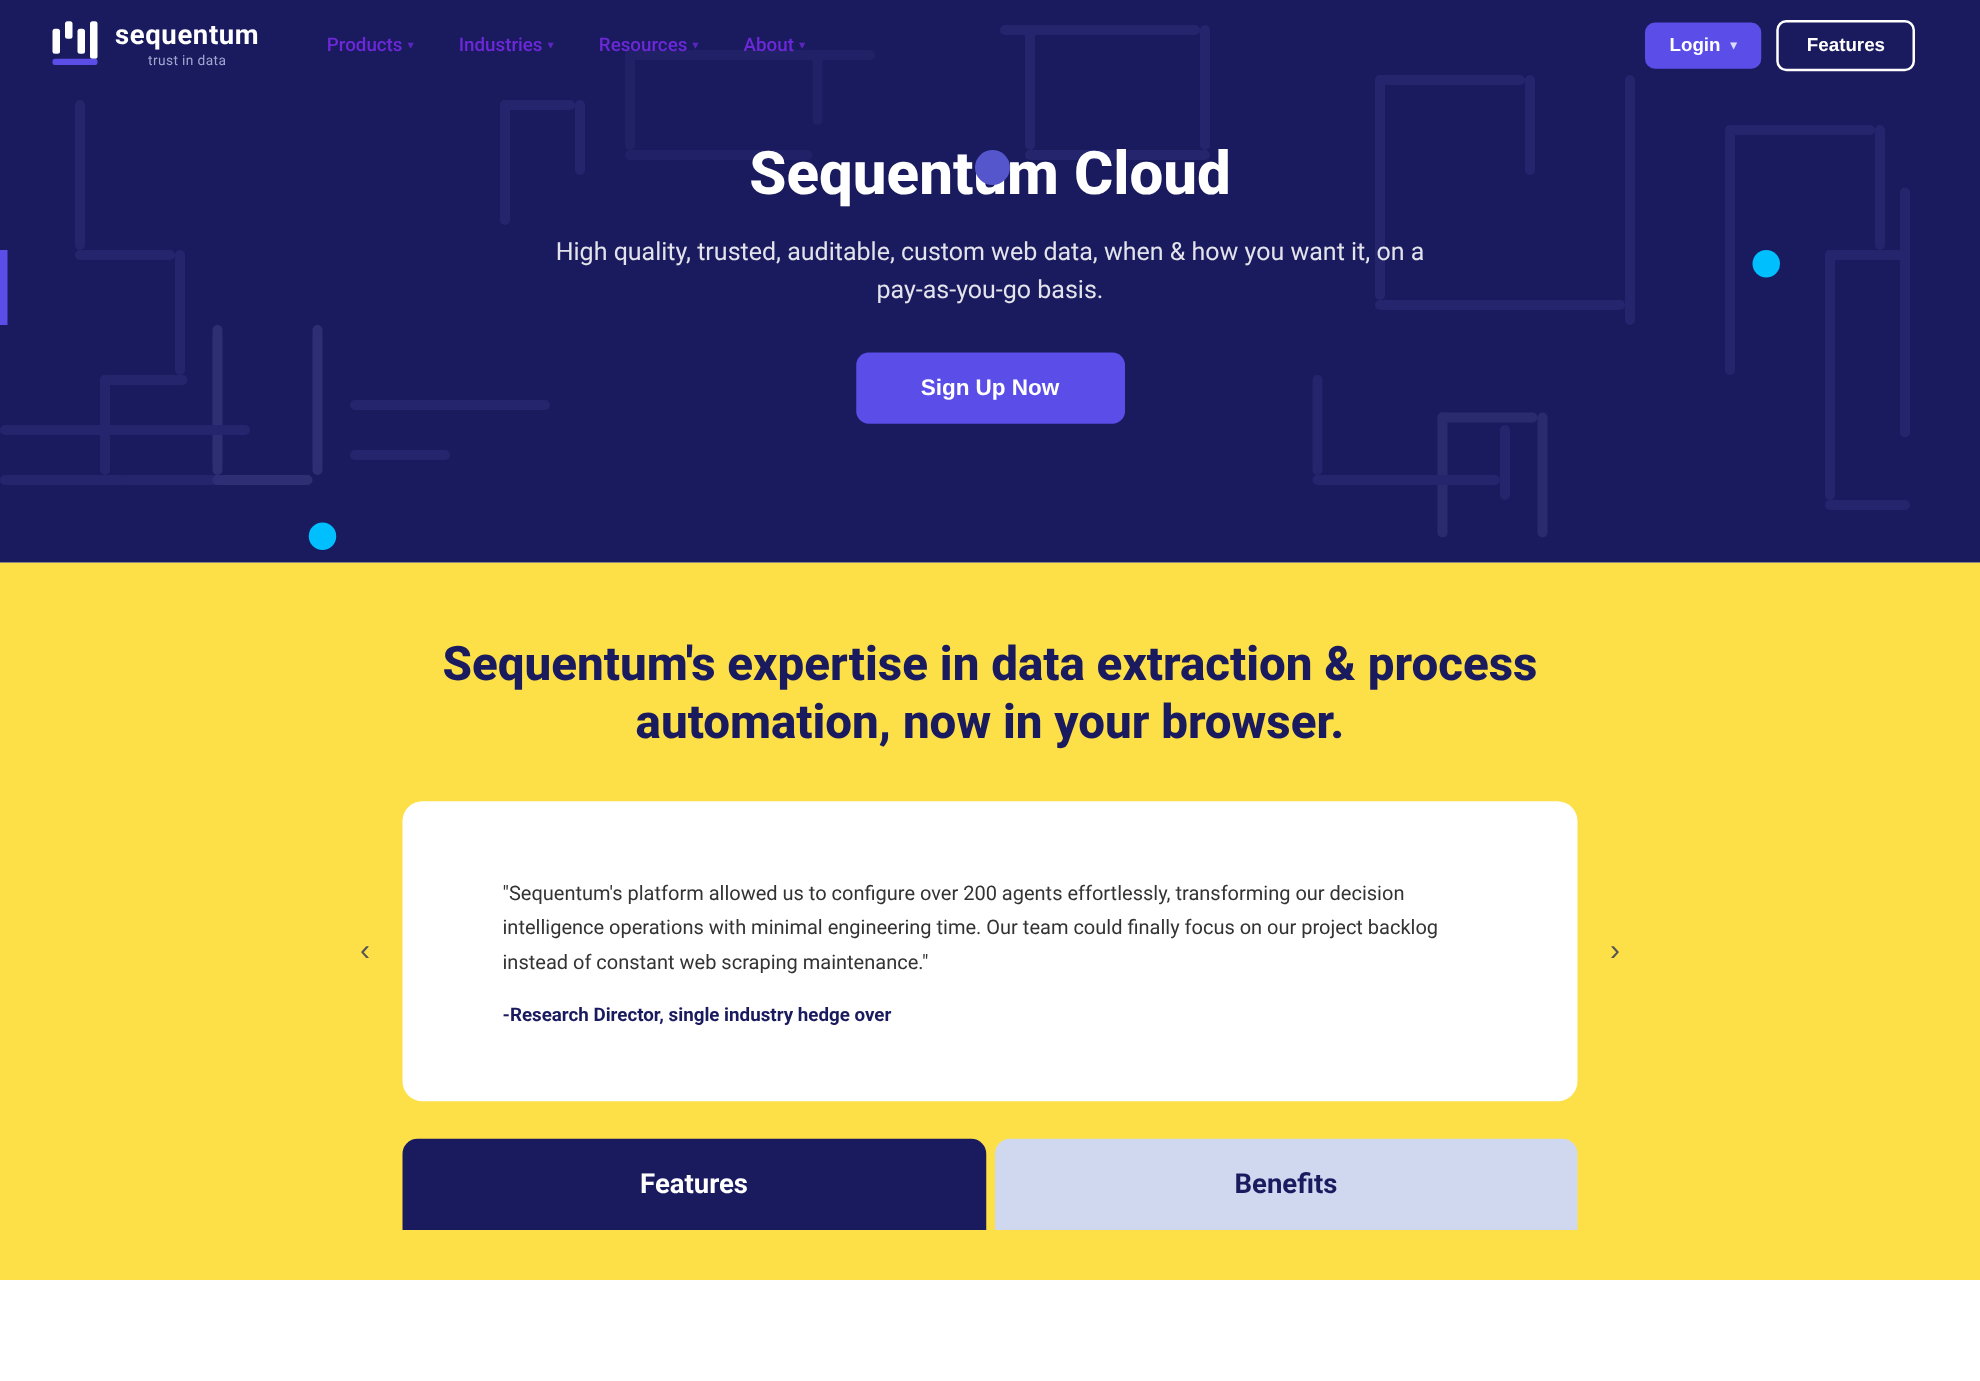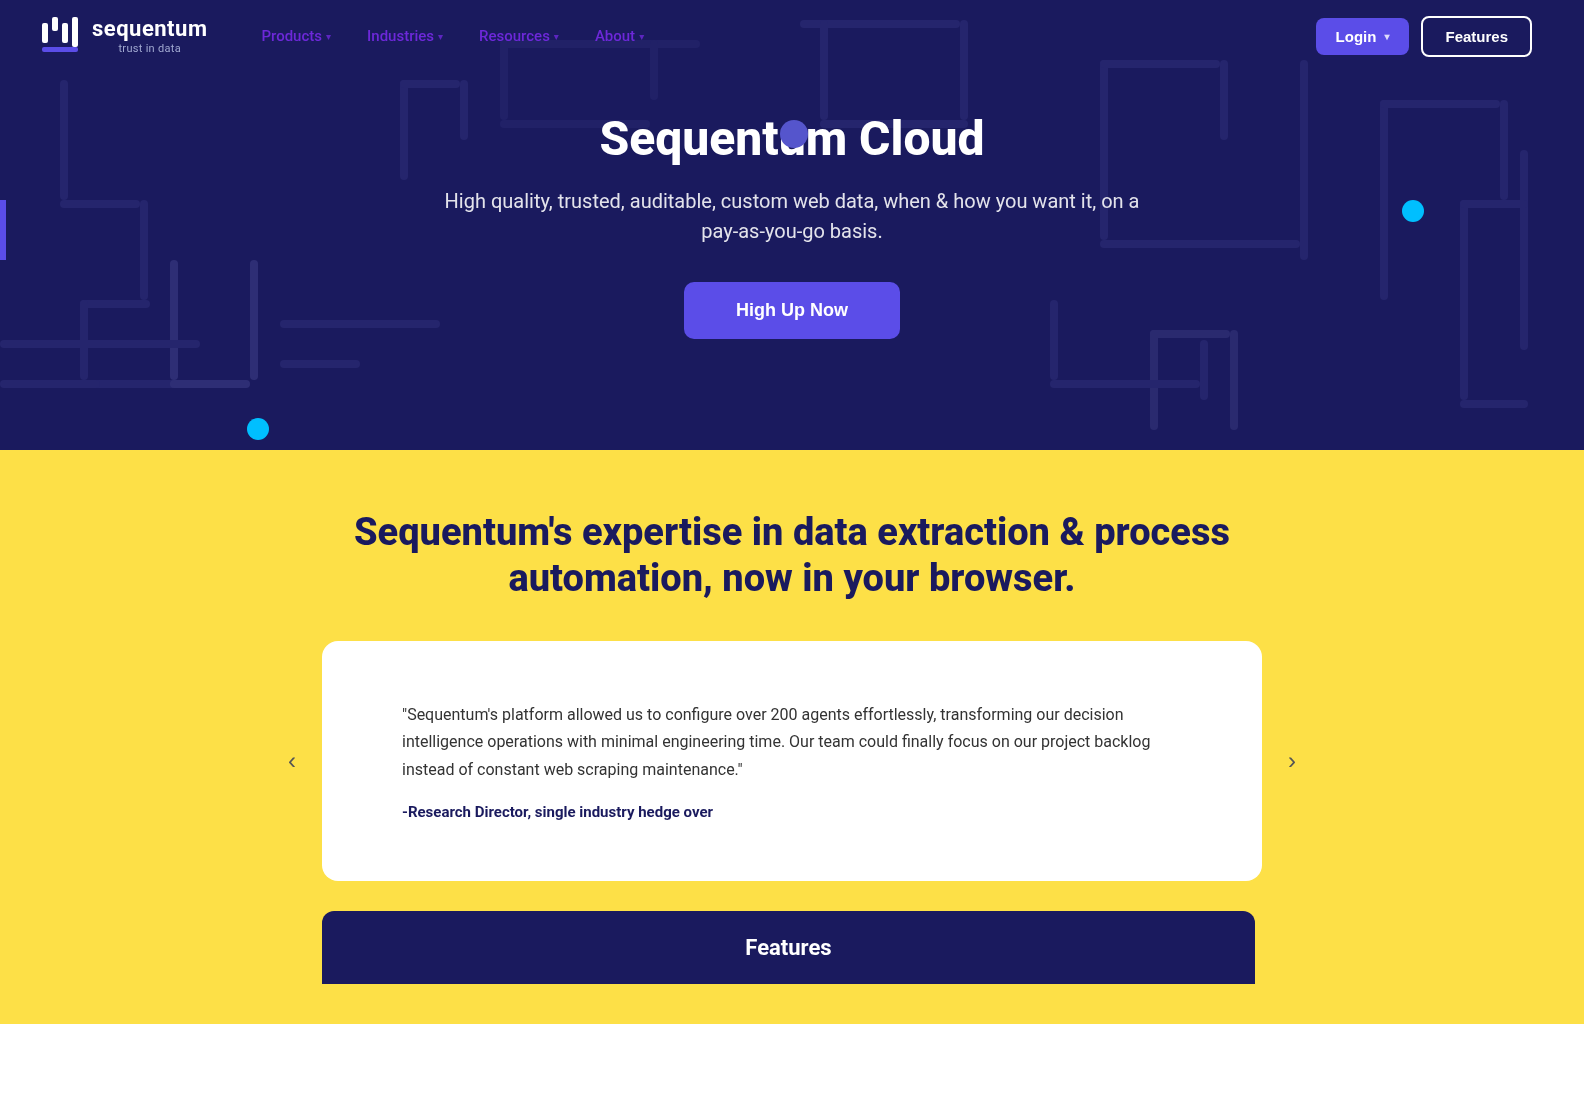--- a/index.html
+++ b/index.html
@@ -368,35 +368,38 @@
   <div class="dot" style="width:28px;height:28px;top:120px;left:780px;background:#5555cc;"></div>
   <div class="dot" style="width:22px;height:22px;top:200px;right:160px;background:#00bfff;"></div>
   <div class="dot" style="width:22px;height:22px;bottom:10px;left:247px;background:#00bfff;"></div>
 
   <div class="left-bar"></div>
 
   <div class="hero-content">
     <h1 class="hero-title">Sequentum Cloud</h1>
     <p class="hero-subtitle">High quality, trusted, auditable, custom web data, when &amp; how you want it, on a pay-as-you-go basis.</p>
     <button class="btn-signup">
-      <span>High Up Now</span>
+      <span>Sign Up Now</span>
     </button>
   </div>
 </section>
 
 <section class="expertise-section">
   <h2 class="expertise-title">Sequentum's expertise in data extraction &amp; process automation, now in your browser.</h2>
 
   <div class="testimonial-wrapper">
     <button class="carousel-btn carousel-btn-prev">‹</button>
     <div class="testimonial-card">
       <p class="testimonial-text">"Sequentum's platform allowed us to configure over 200 agents effortlessly, transforming our decision intelligence operations with minimal engineering time. Our team could finally focus on our project backlog instead of constant web scraping maintenance."</p>
       <p class="testimonial-author">-Research Director, single industry hedge over</p>
     </div>
     <button class="carousel-btn carousel-btn-next">›</button>
   </div>
 
   <div class="bottom-cards">
     <div class="bottom-card bottom-card-dark">
       <span class="bottom-card-label">Features</span>
     </div>
+    <div class="bottom-card bottom-card-light">
+      <span class="bottom-card-label">Benefits</span>
+    </div>
   </div>
 </section>
 
 </body></html>

